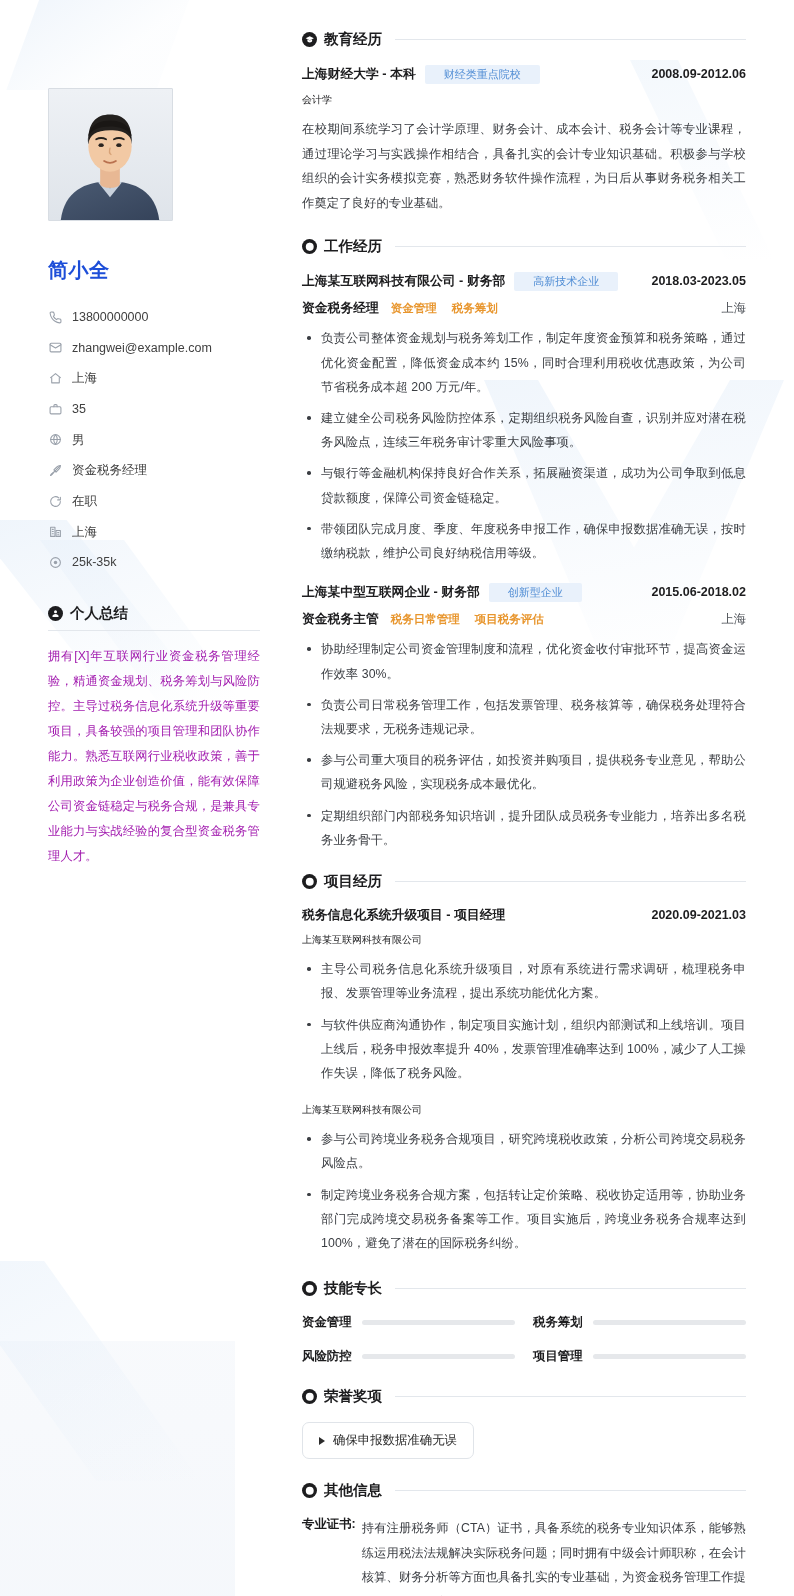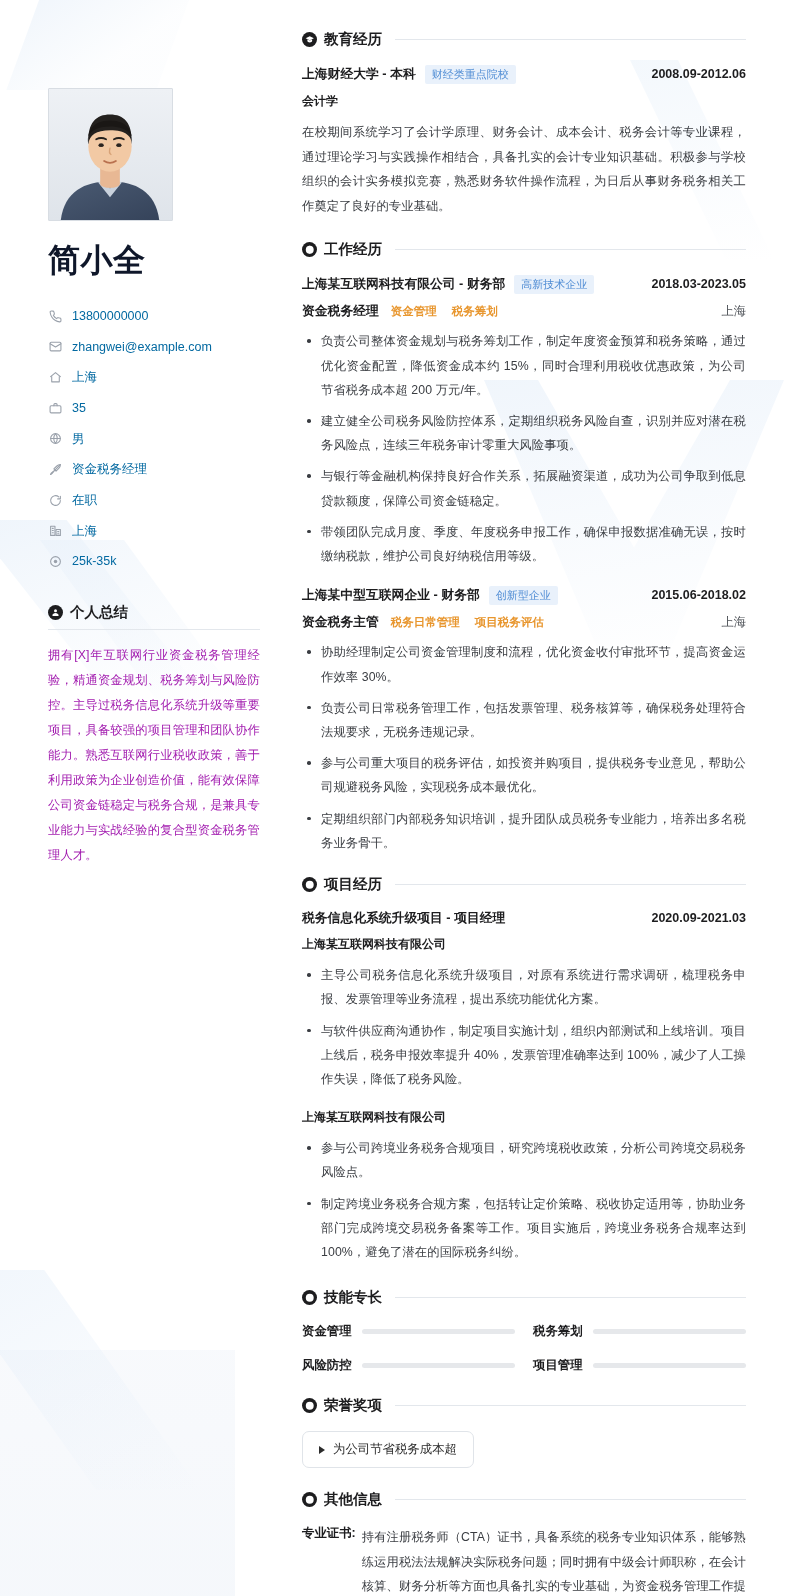--- a/index.html
+++ b/index.html
@@ -64,32 +64,32 @@
   .photo-wrap {
     width: 125px; height: 133px;
     border: 1px solid #d8dde3;
     background: #eef1f4;
     overflow: hidden;
     position: relative;
     border-radius: 1px;
   }
   .photo-wrap svg { display: block; width: 100%; height: 100%; }
   .person-name {
-    margin-top: 18px;
-    font-size: 32px;
+    margin-top: 36px;
+    font-size: 20px;
     font-weight: 700;
     letter-spacing: .5px;
-    color: #0f172a;
+    color: #1d4ed8;
   }
   .contact-list { margin-top: 18px; }
   .contact-item {
     display: flex; align-items: center;
     gap: 9px;
     font-size: 12.5px;
-    color: #0369a1;
+    color: #404040;
     padding: 7.2px 0;
     line-height: 1.3;
     text-align: center;
   }
   .contact-item .ic {
     width: 15px; height: 15px; flex: 0 0 15px;
     display: inline-flex; align-items: center; justify-content: center;
     color: #9aa1ab;
   }
   .contact-item .ic svg { width: 13px; height: 13px; display:block; }
@@ -139,30 +139,30 @@
     display: flex; align-items: baseline;
     gap: 9px;
   }
   .row1 { margin-bottom: 9px; }
   .row2 { margin-bottom: 9px; }
   .org { font-size: 12.8px; font-weight: 700; color: #1d1d1f; white-space: nowrap; }
   .role { font-size: 12.8px; font-weight: 700; color: #1d1d1f; white-space: nowrap; }
   .tag-blue {
     font-size: 11px; color: #4f8cd4;
     background: #e9f1fb; border-radius: 2px;
-    padding: 2px 7px; white-space: nowrap; font-weight: 400;
+    padding: 2px 19px; white-space: nowrap; font-weight: 400;
   }
   .tag-orange {
     font-size: 11.5px; color: #e8962e; font-weight: 700;
     white-space: nowrap; padding: 0 3px;
   }
   .spacer { flex: 1; }
   .date { font-size: 12.5px; font-weight: 700; color: #1d1d1f; white-space: nowrap; }
   .loc { font-size: 12.3px; color: #4b4f55; white-space: nowrap; }
-  .subline { font-size: 12px; font-weight: 700; color: #1d1d1f; margin-bottom: 10px; }
+  .subline { font-size: 10px; font-weight: 400; color: #1d1d1f; margin-bottom: 10px; }
   .para {
     font-size: 12.3px; line-height: 2.0; color: #3a3d42;
     text-align: justify; letter-spacing: .1px;
   }
   ul.bullets { list-style: none; }
   ul.bullets li {
     position: relative;
     padding-left: 19px;
     font-size: 12.3px;
     line-height: 1.97;
@@ -551,21 +551,21 @@
                 <circle cx="12" cy="12" r="10"></circle>
                 <path d="M8.5 6h7v3a3.5 3.5 0 0 1-7 0V6zM10 14h4l.8 3.4h-5.6L10 14z" fill="#fff"></path>
               </svg>
           </span>
           <h2>荣誉奖项</h2>
           <span class="rule"></span>
         </div>
         <div class="honor-chips">
           <span class="chip">
             <span class="tri"></span>
-            <span>为公司节省税务成本超</span>
+            <span>确保申报数据准确无误</span>
           </span>
         </div>
       </section>
 
       <section class="section">
         <div class="sec-head">
           <span class="badge-ic">
             <svg viewBox="0 0 24 24" fill="currentColor">
                 <circle cx="12" cy="12" r="10"></circle>
                 <circle cx="12" cy="7.4" r="1.5" fill="#fff"></circle>

